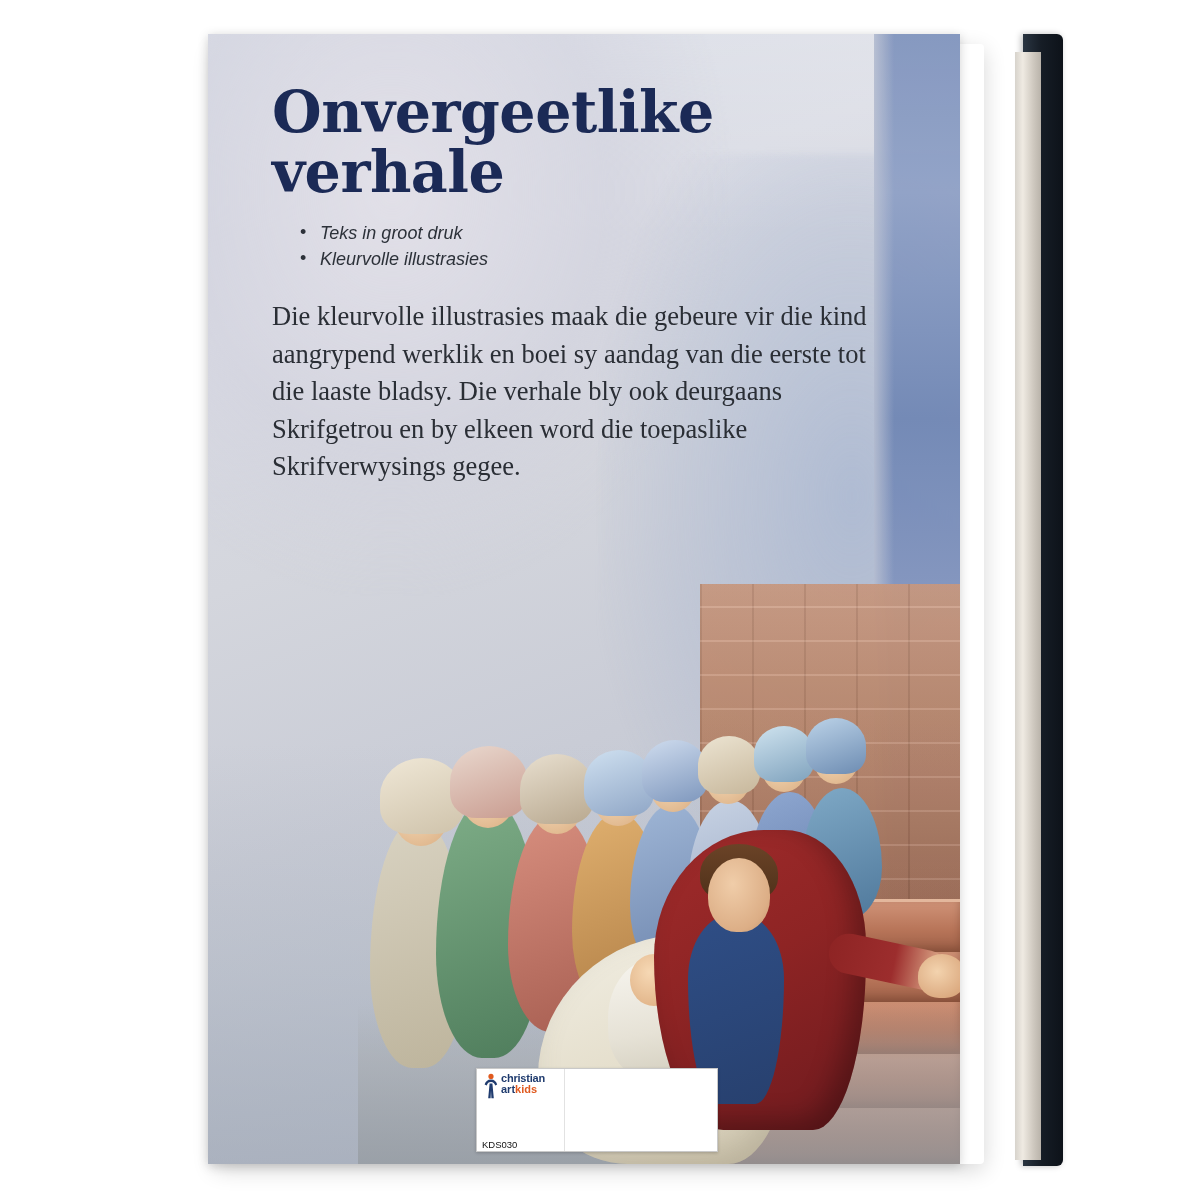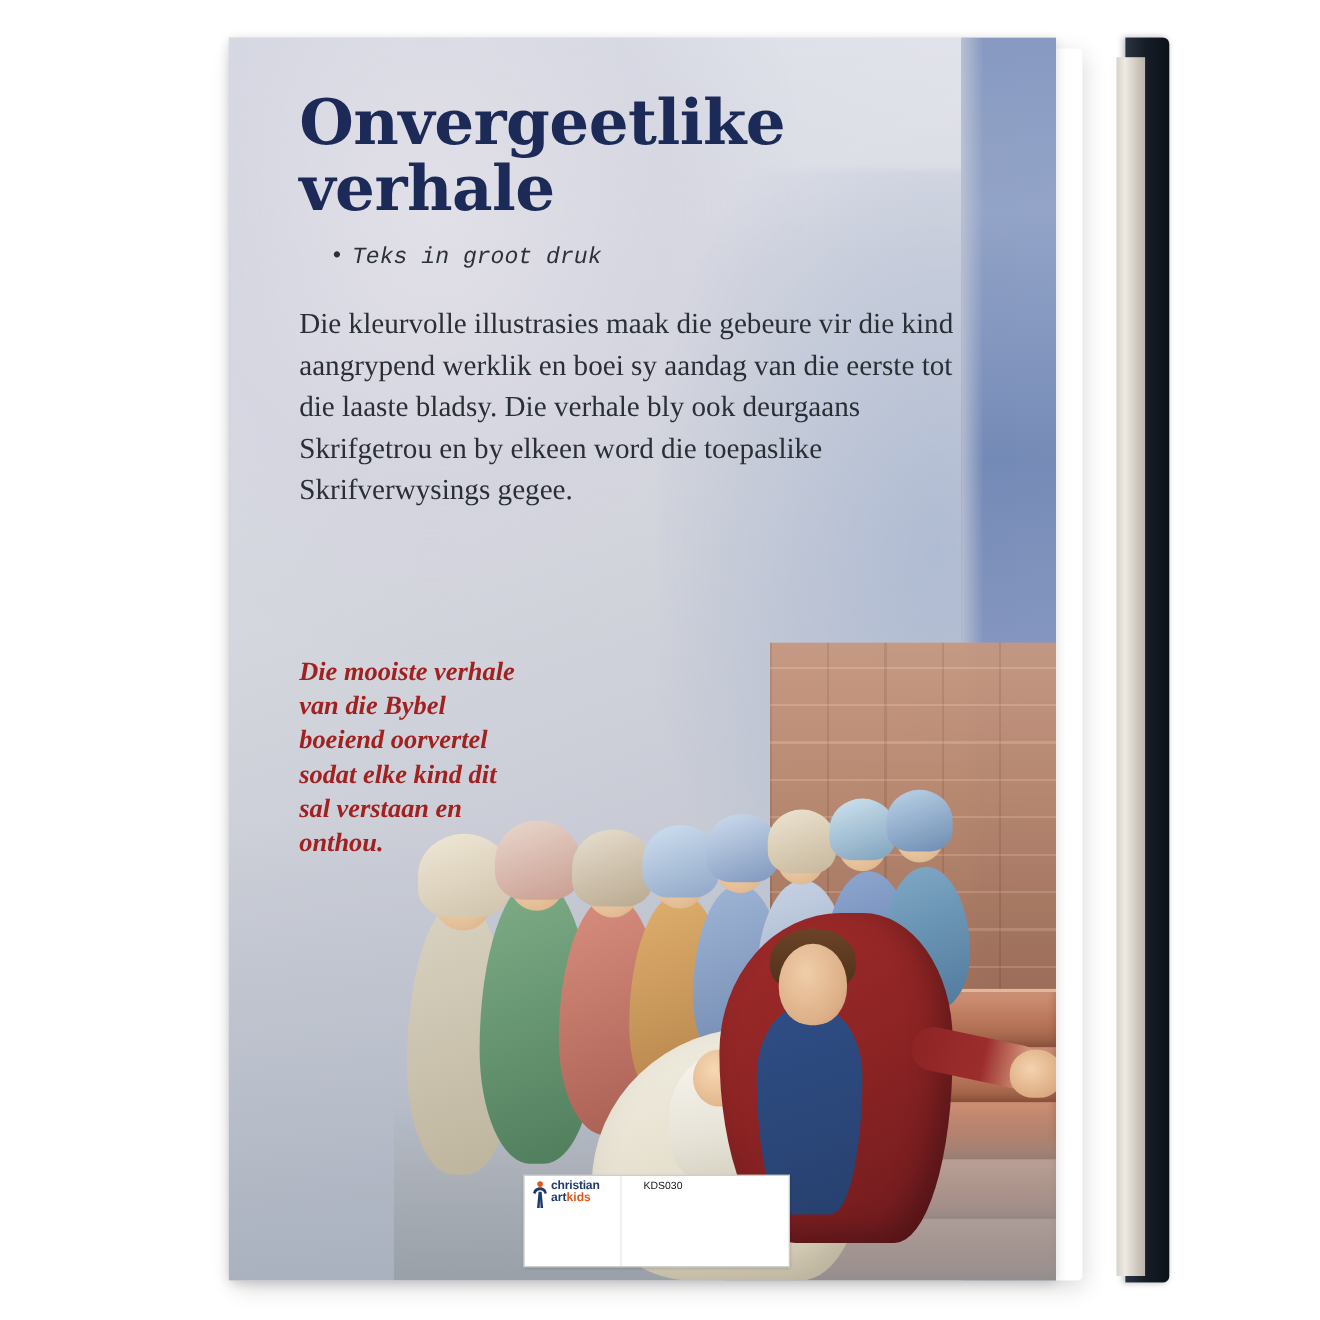--- a/index.html
+++ b/index.html
@@ -116,23 +116,23 @@
     line-height: 1.42;
     color: #2a2e35;
     margin: 0 0 20px 0;
   }
   .bullets {
     margin: 8px 0 26px 28px;
     padding: 0;
     list-style: none;
   }
   .bullets li {
-    font-family: Liberation Mono, monospace;
+    font-family: Liberation Sans, sans-serif;
     font-style: italic;
-    font-size: 21px;
+    font-size: 18px;
     line-height: 1.45;
     color: #2c3139;
     position: relative;
     padding-left: 20px;
   }
   .bullets li::before {
     content: "\2022";
     position: absolute;
     left: 0;
     top: -1px;
@@ -285,21 +285,21 @@
     height: 82px;
     background: #ffffff;
     border: 1px solid #c9c9c9;
     display: flex;
     box-shadow: 0 1px 3px rgba(0,0,0,0.2);
   }
   .bp-left {
     width: 88px;
     border-right: 1px solid #e2e2e2;
     display: flex;
-    flex-direction: row;
+    flex-direction: column;
     justify-content: space-between;
     padding: 4px 4px 3px 5px;
     box-sizing: border-box;
     gap: 40px;
   }
   .brand {
     display: flex;
     align-items: flex-start;
     gap: 3px;
   }
@@ -430,25 +430,25 @@
         <div class="jesus-arm"></div>
         <div class="jesus-hand"></div>
         <div class="jesus-hair"></div>
         <div class="jesus-head"></div>
       </div>
 
       <div class="textwrap">
         <h1 class="title">Onvergeetlike verhale</h1>
         <ul class="bullets">
           <li>Teks in groot druk</li>
+          <li>Kleurvolle illustrasies</li>
         </ul>
         <p class="para para2">Die kleurvolle illustrasies maak die gebeure vir die kind aangrypend werklik en boei sy aandag van die eerste tot die laaste bladsy. Die verhale bly ook deurgaans Skrifgetrou en by elkeen word die toepaslike Skrifverwysings gegee.</p>
       </div>
 
-      <div class="pullquote">Die mooiste verhale van die Bybel boeiend  oorvertel sodat elke kind dit sal verstaan en onthou.</div>
 
       <div class="barcode-panel">
         <div class="bp-left">
           <div class="brand">
             <svg class="brand-mark" viewBox="0 0 16 26">
               <circle cx="9" cy="3.4" r="2.6" fill="#e05a1f"></circle>
               <path d="M9 6.4 C5.6 6.4 3.4 8.4 2.6 11.6 L4.8 12.4 C5.4 10.2 6.8 9 9 9 C11.2 9 12.6 10.3 13.2 12.4 L15.2 11.6 C14.4 8.4 12.3 6.4 9 6.4 Z" fill="#1f3b6e"></path>
               <path d="M7.6 10.5 L10.4 10.5 L11.8 25.2 L9.4 25.2 L9 17.4 L8.6 25.2 L6.2 25.2 Z" fill="#1f3b6e"></path>
             </svg>
             <div class="brand-text">

